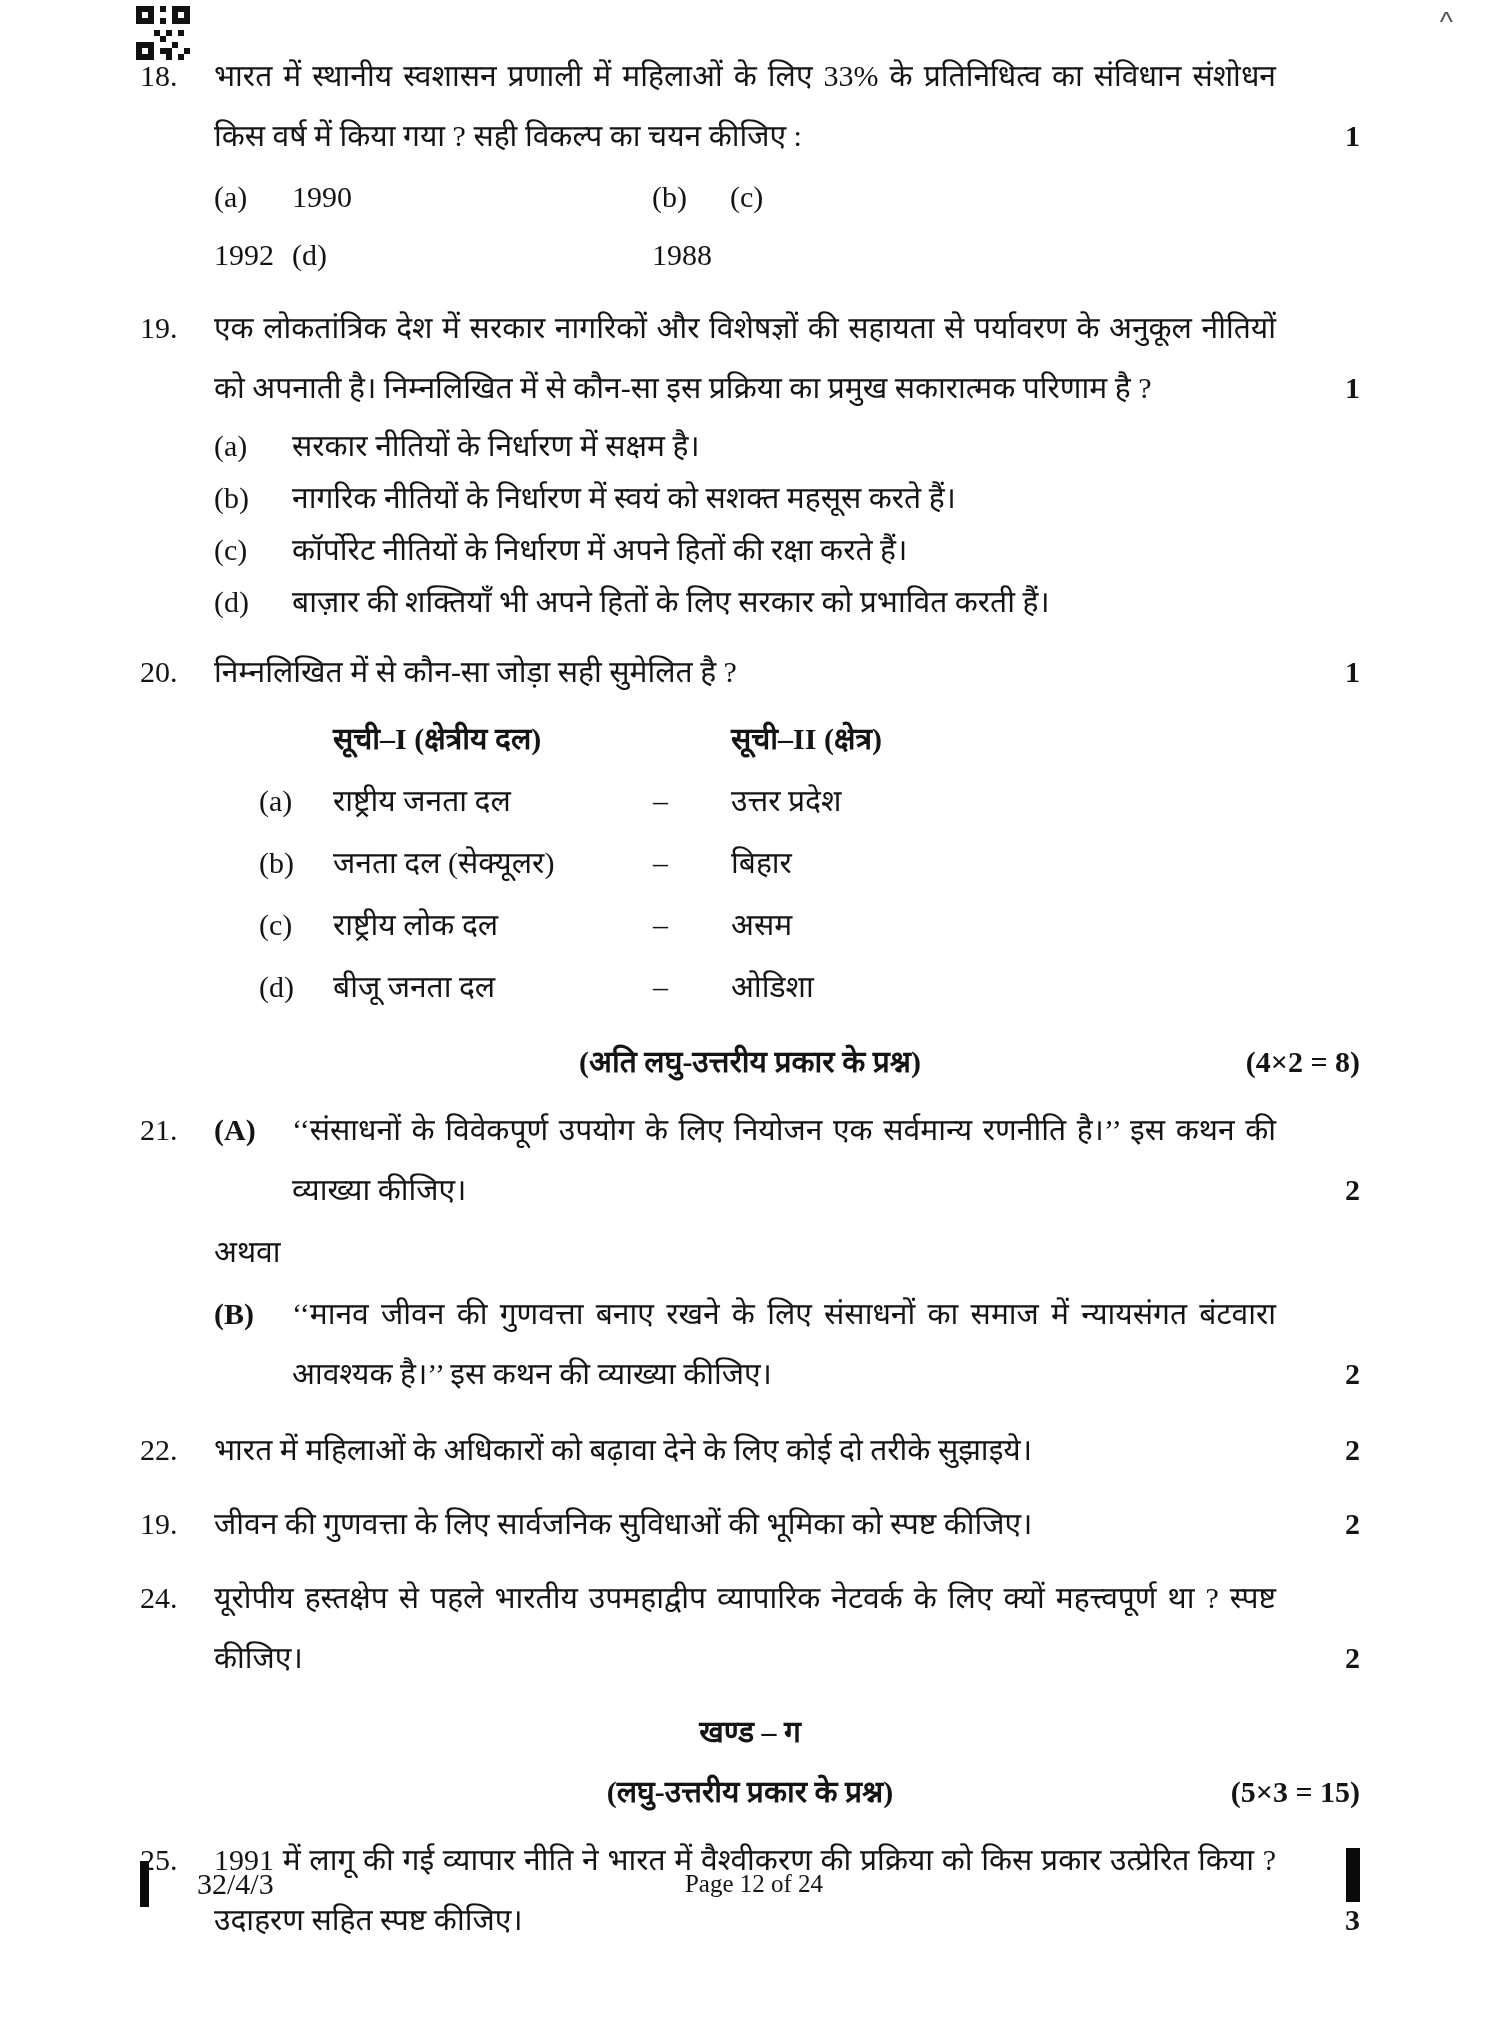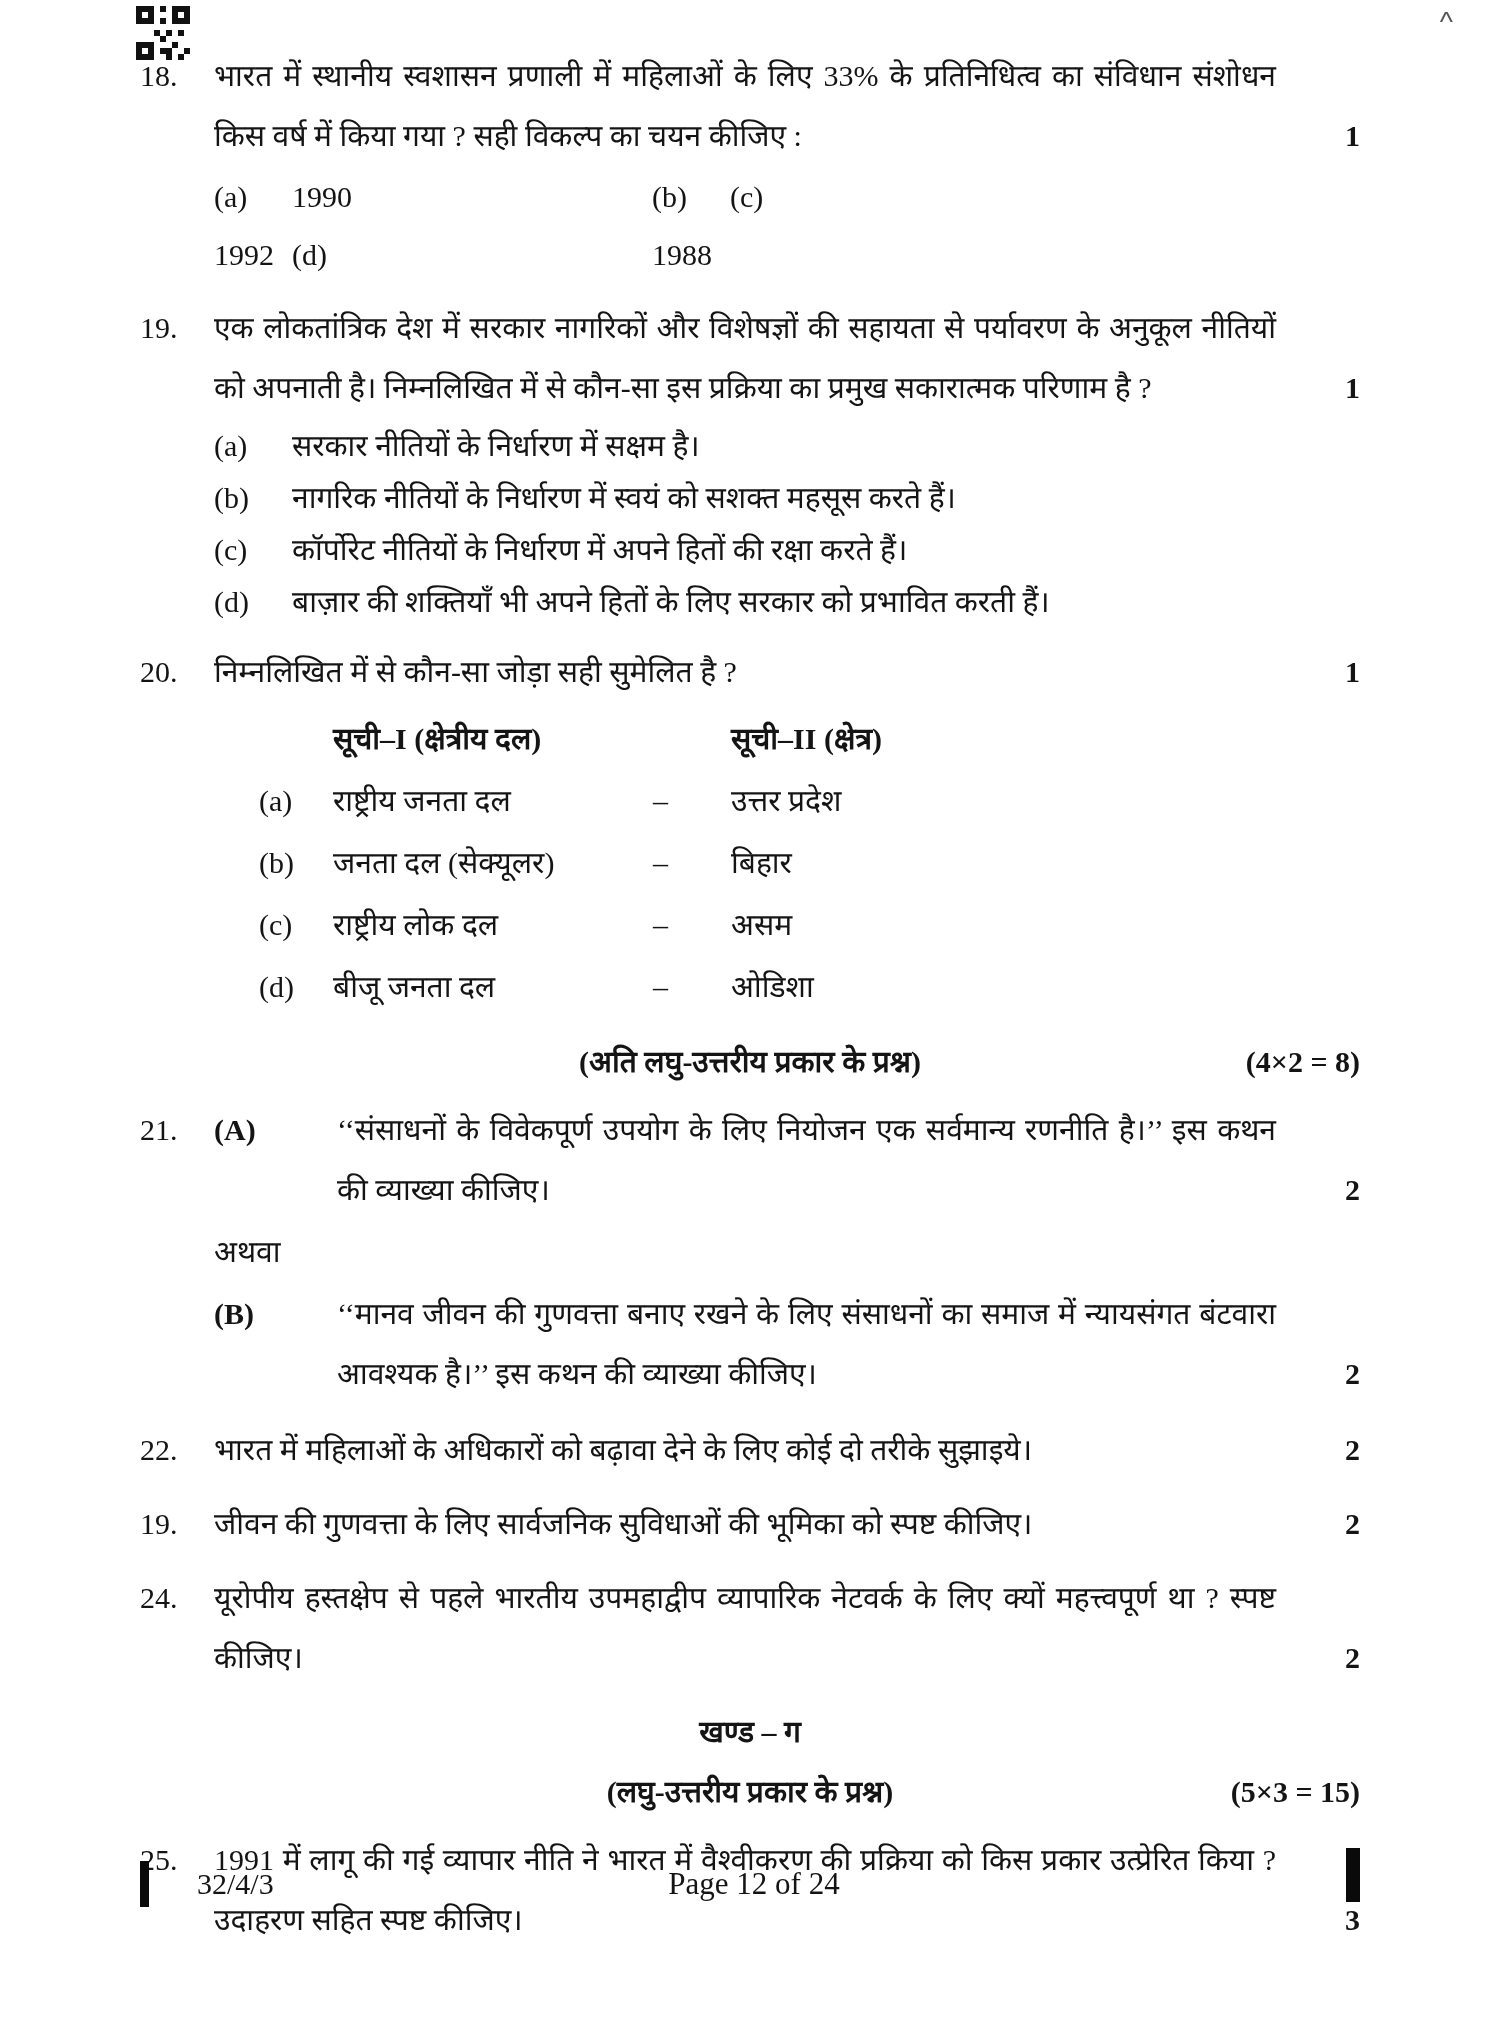--- a/index.html
+++ b/index.html
@@ -43,28 +43,28 @@
   .match .hdr { font-weight:bold; }
   .match .cell { }
 
   .section-head { margin:10px 0 8px 0; }
   .section-title { text-align:center; font-weight:bold; }
   .section-sub-row { position:relative; text-align:center; font-weight:bold; }
   .section-marks { position:absolute; right:0; top:0; font-weight:bold; }
 
   .part { display:flex; margin-bottom:2px; }
   .plabel { width:78px; flex:0 0 78px; font-weight:bold; }
-  .ptext-wrap { flex:1; position:relative; min-width:0;margin-left:45px; }
+  .ptext-wrap { flex:1; position:relative; min-width:0; }
   .or-sep { font-weight:normal; margin:2px 0; }
 
   .footer { position:absolute; left:140px; right:145px; top:1850px; height:60px; }
   .footer-left { position:absolute; left:0; top:4px; display:flex; align-items:center;gap:38px; }
   .fbar-left { width:9px; height:46px; background:#0a0a0a; margin-right:10px; }
   .footer-code { font-size:30px; }
-  .footer-center { position:absolute; left:8px; right:0; text-align:center; top:4px; font-size:31px; }
+  .footer-center { position:absolute; left:8px; right:0; text-align:center; top:4px; font-size:25px; }
   .fbar-right { position:absolute; right:0; top:-2px; width:14px; height:54px; background:#0a0a0a; }
 </style>
 </head>
 <body>
 
 <div class="sheet">
 
   <div class="qr">
     <svg width="54" height="54" viewBox="0 0 9 9" shape-rendering="crispEdges" fill="#111">
       <rect x="0" y="0" width="3" height="3"></rect>

